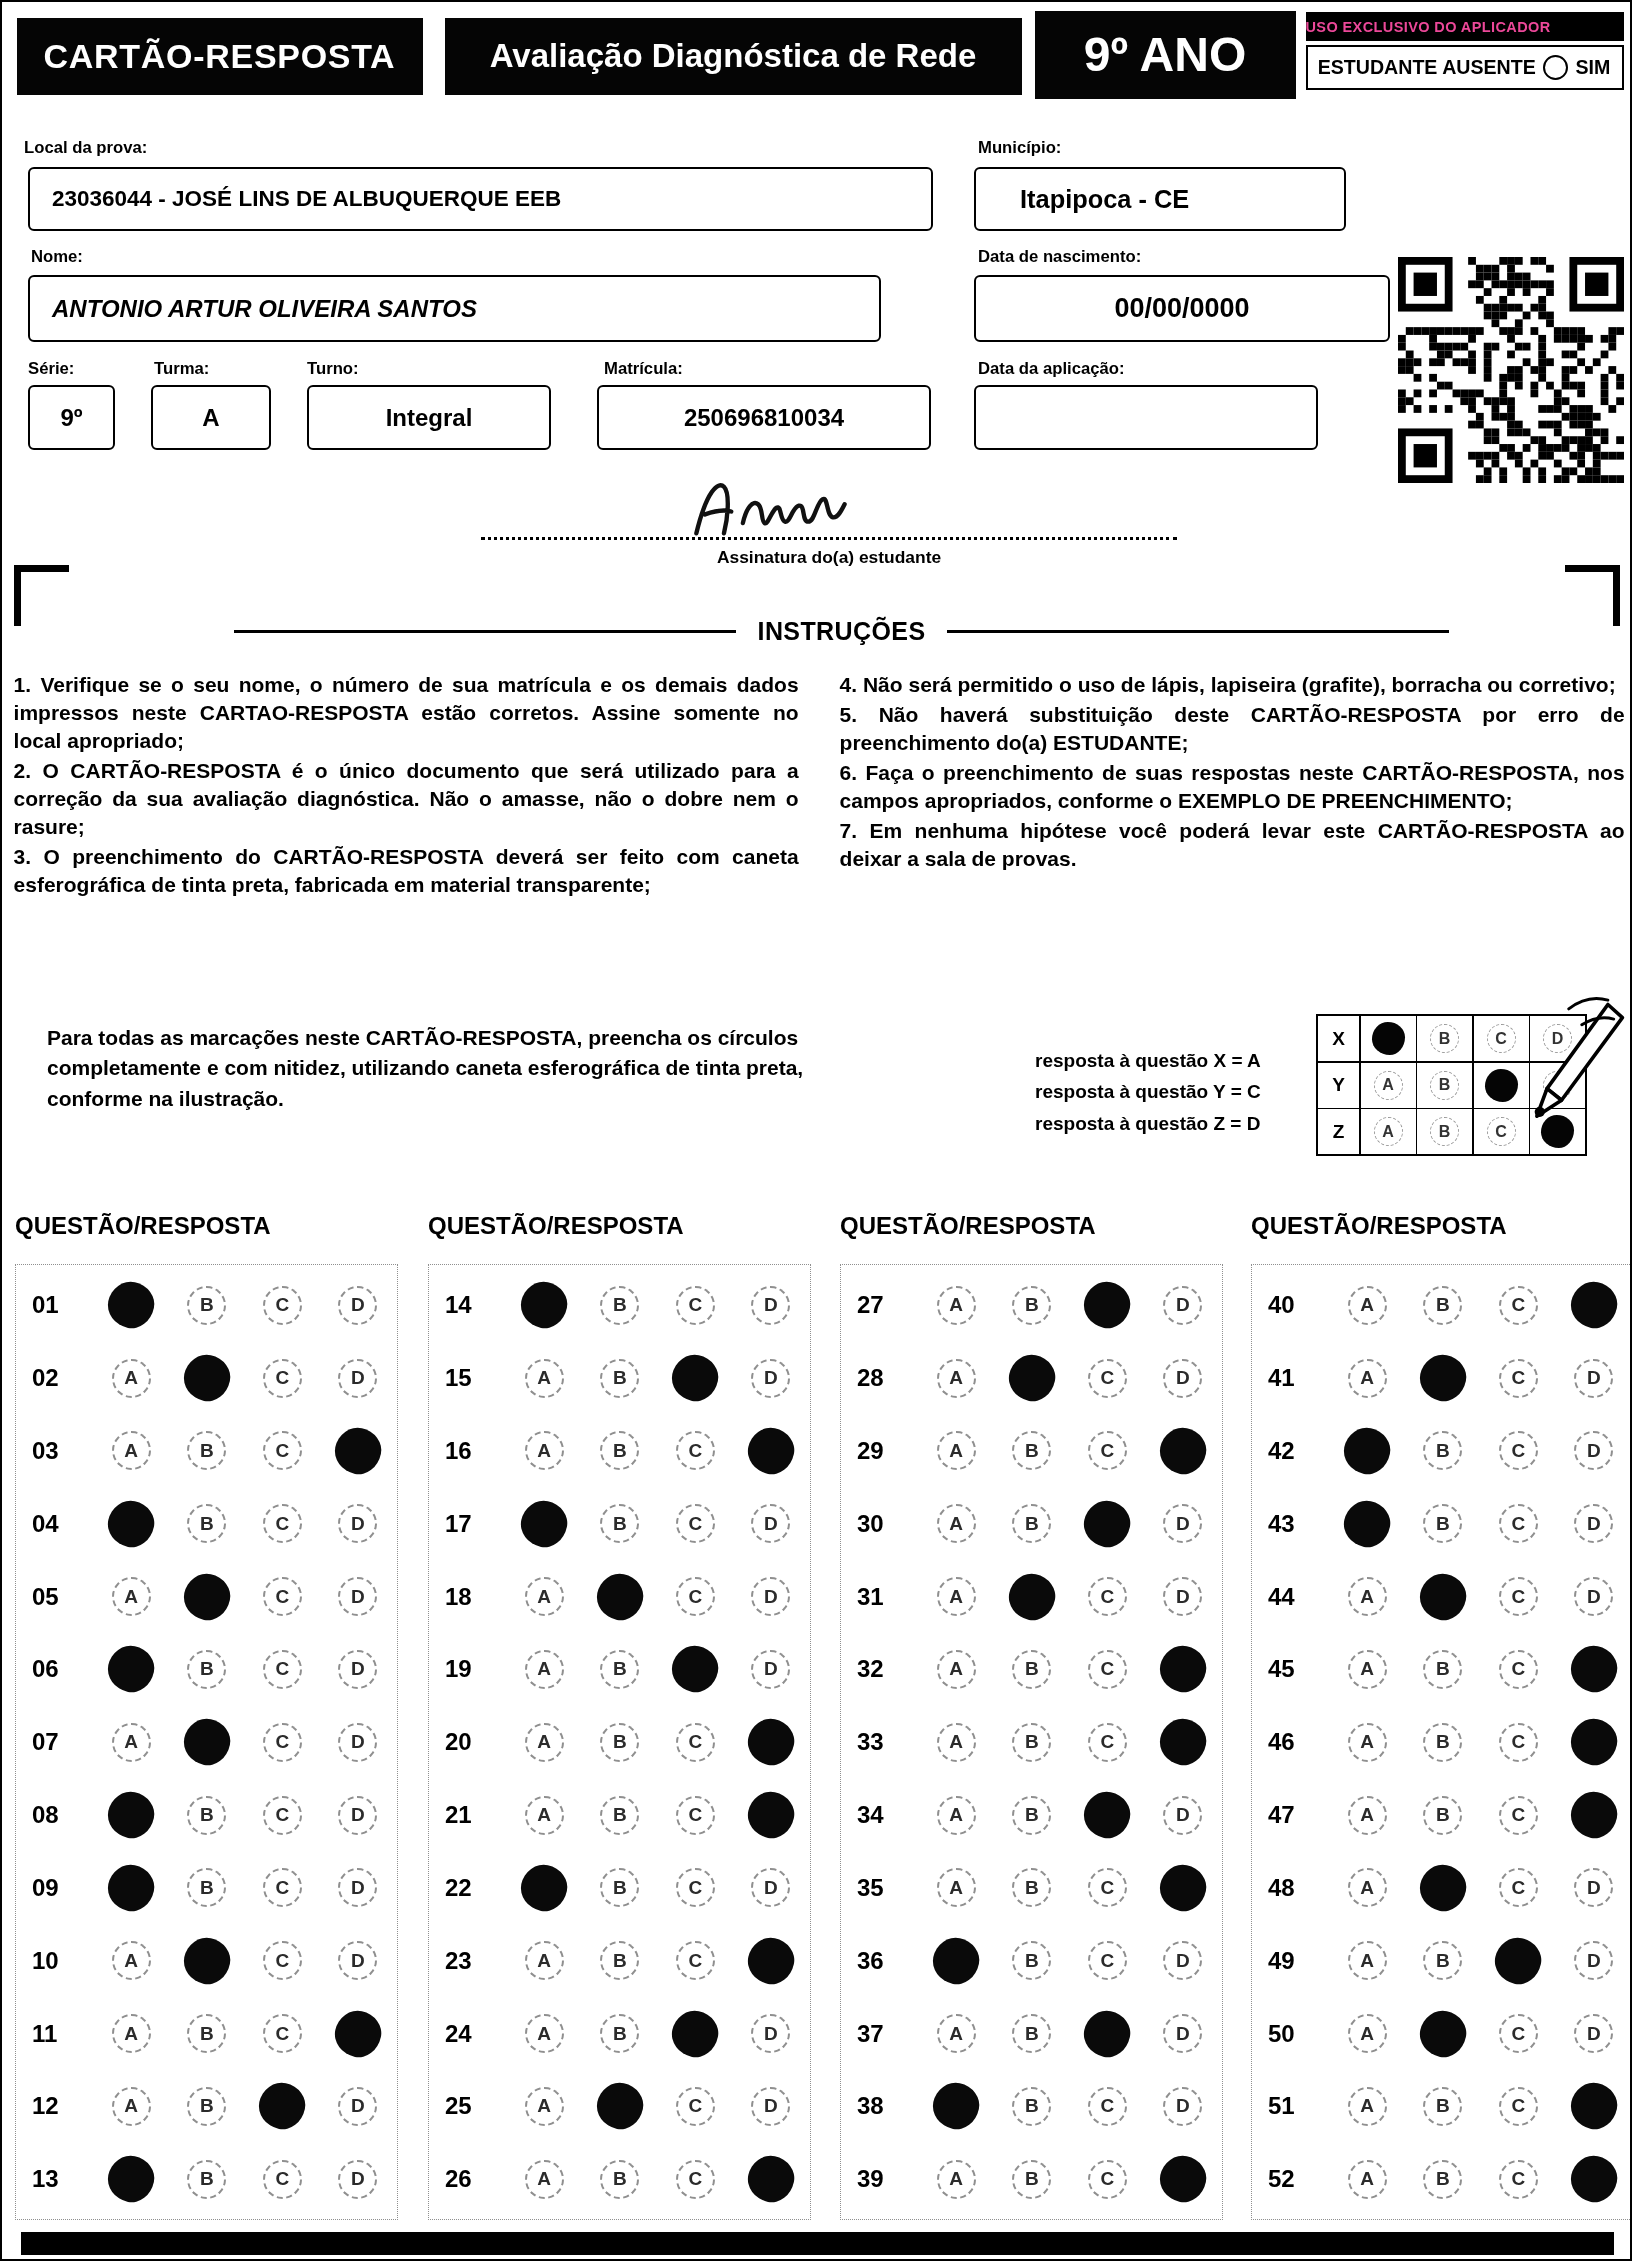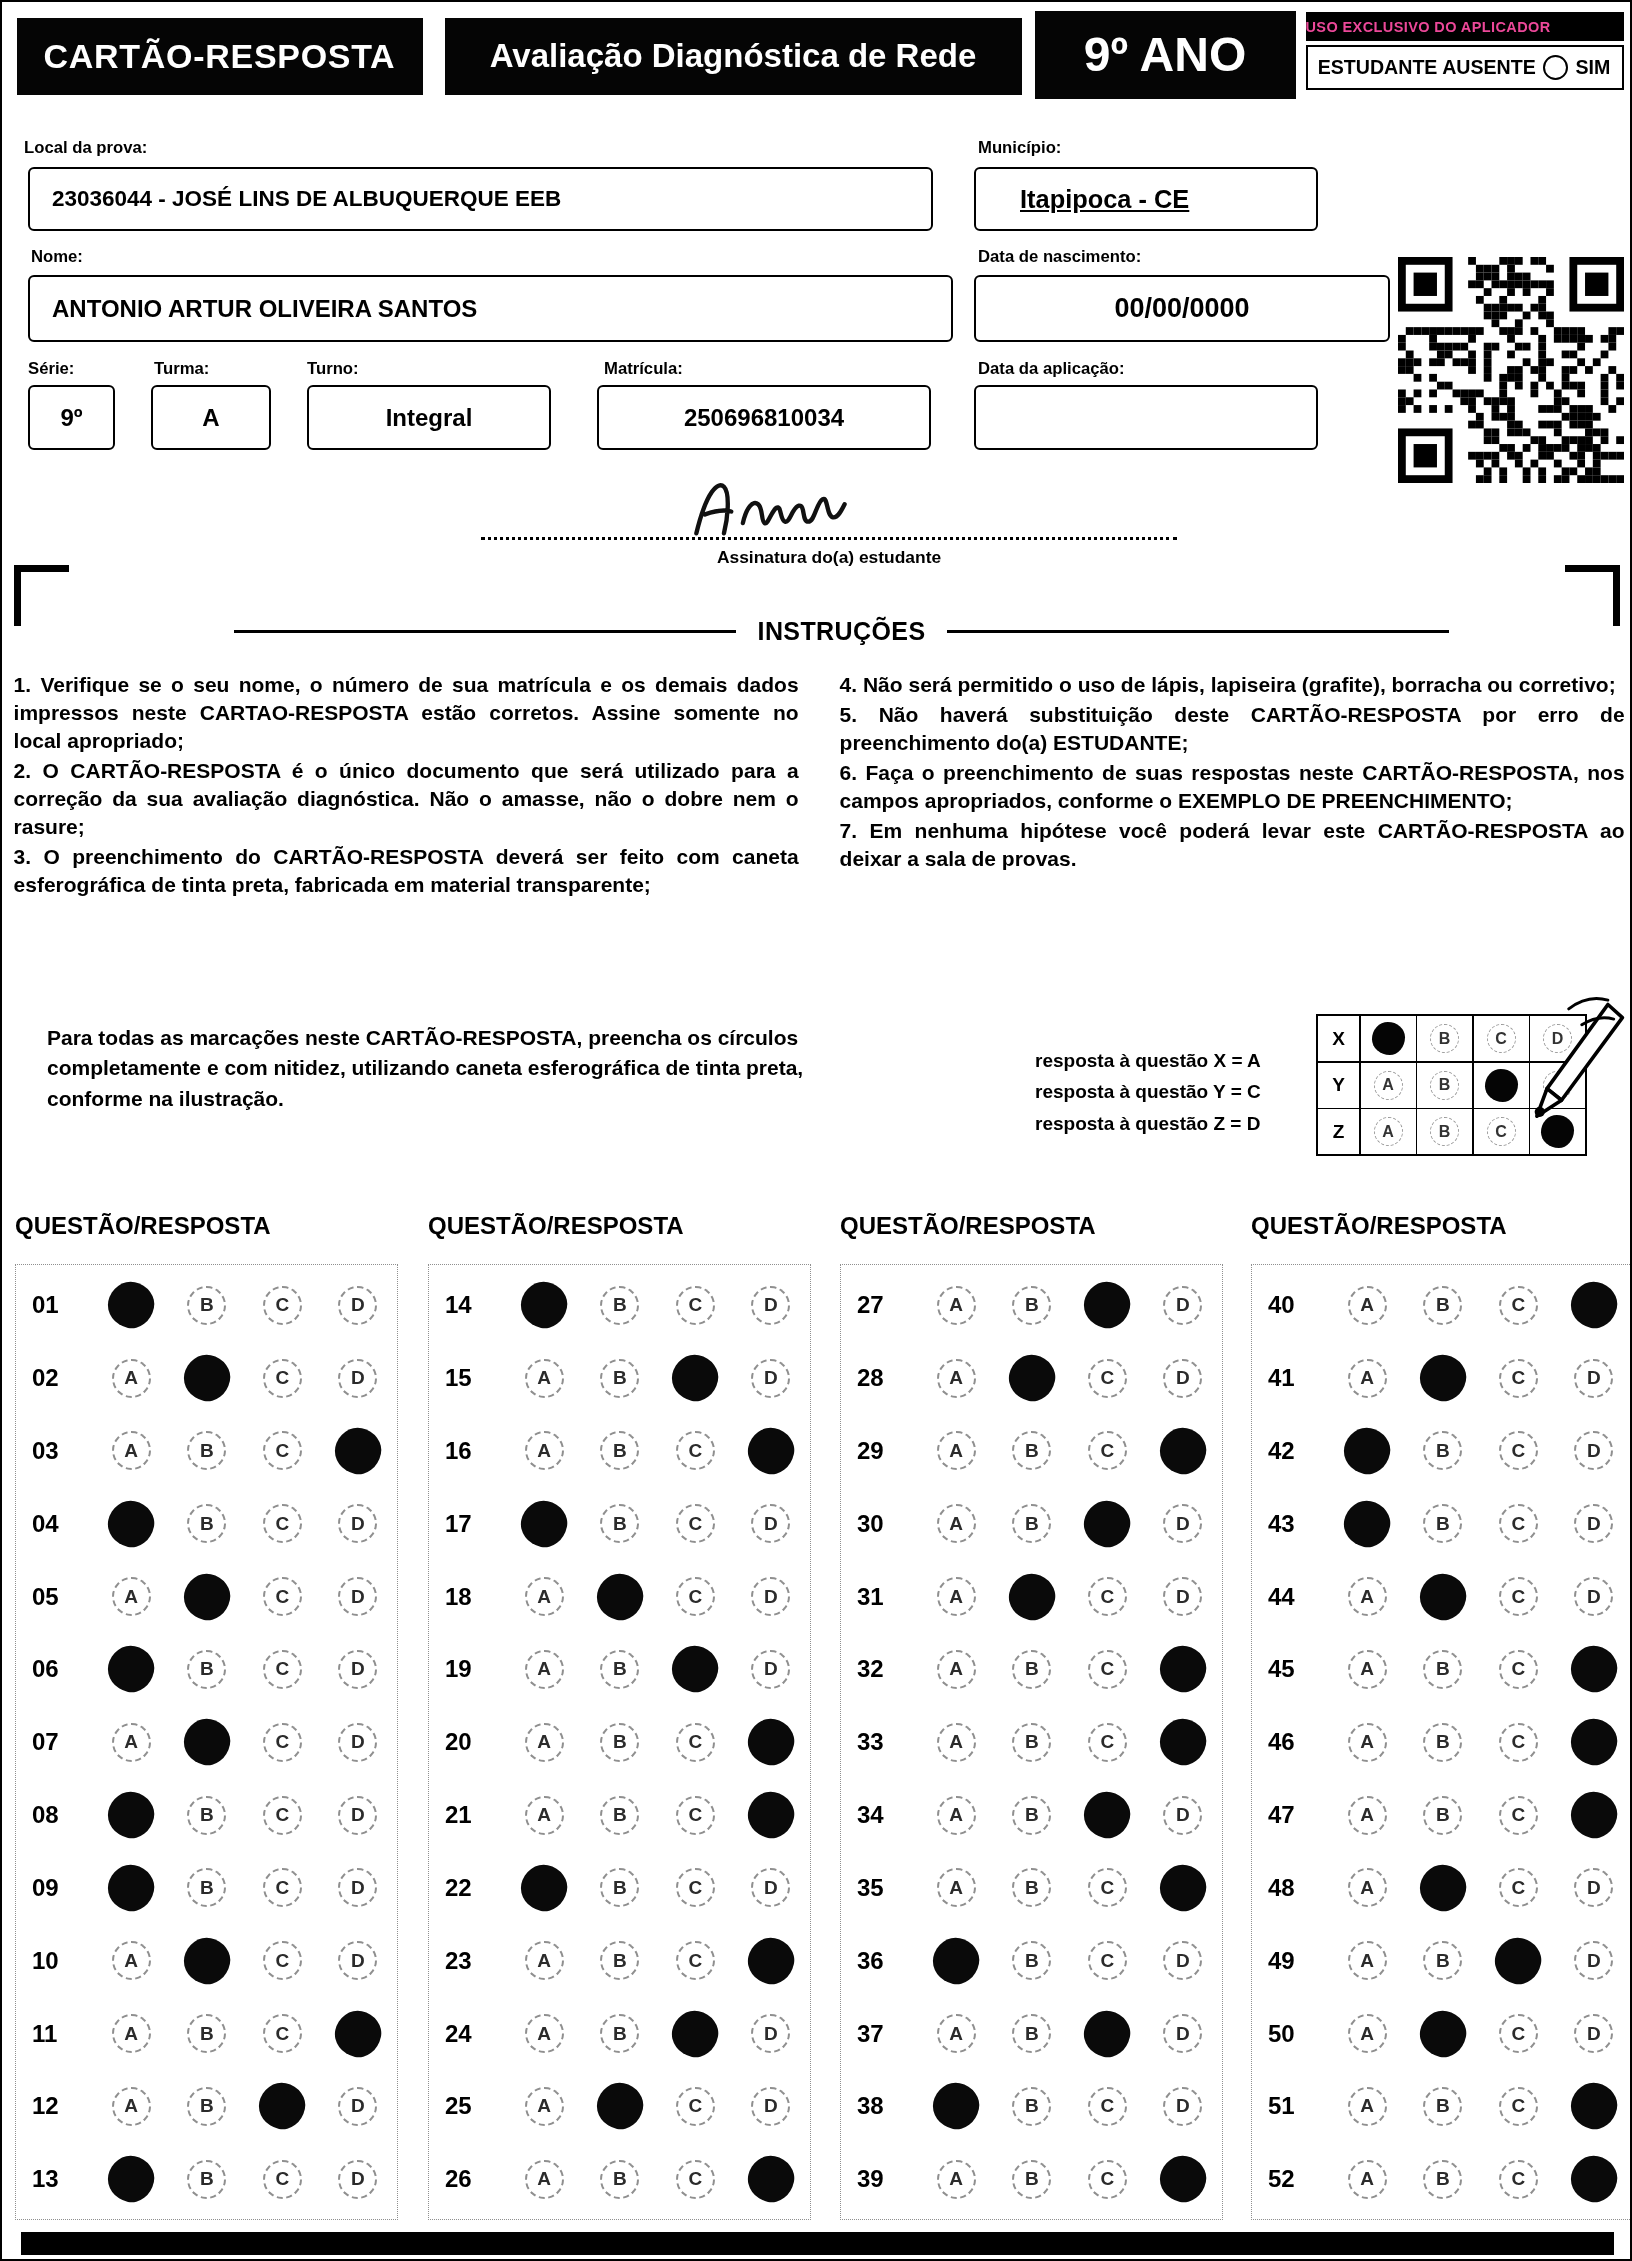--- a/index.html
+++ b/index.html
@@ -95,24 +95,24 @@
         <span>SIM</span>
       </div>
     </div>
   </div>
 
   <span class="field-label" style="left:22px; top:136px;">Local da prova:</span>
   <span class="free-value" style="left:226px; top:129px;">POLO URBANO</span>
   <div class="field-box pad-l" style="left:26px; top:165px; width:905px; height:64px; font-size:22.5px;">23036044 - JOSÉ LINS DE ALBUQUERQUE EEB</div>
 
   <span class="field-label" style="left:976px; top:136px;">Município:</span>
-  <div class="field-box" style="left:972px; top:165px; width:344px; height:64px; padding-left:44px; font-size:25.4px;text-decoration:underline;">Itapipoca - CE</div>
+  <div class="field-box" style="left:972px; top:165px; width:372px; height:64px; padding-left:44px; font-size:25.4px;">Itapipoca - CE</div>
 
   <span class="field-label" style="left:29px; top:245px;">Nome:</span>
-  <div class="field-box pad-l" style="left:26px; top:273px; width:925px; height:67px;">ANTONIO ARTUR OLIVEIRA SANTOS</div>
+  <div class="field-box pad-l" style="left:26px; top:273px; width:853px; height:67px;font-style:italic;">ANTONIO ARTUR OLIVEIRA SANTOS</div>
 
   <span class="field-label" style="left:976px; top:245px;">Data de nascimento:</span>
   <div class="field-box centered" style="left:972px; top:273px; width:416px; height:67px; font-size:27px;">00/00/0000</div>
 
   <div class="qr"><svg viewBox="0 0 290 290" width="100%" height="100%">
         <rect width="290" height="290" fill="#fff"></rect>
         <g fill="#000">
           <rect x="90" y="0" width="10" height="10"></rect>
           <rect x="130" y="0" width="10" height="10"></rect>
           <rect x="140" y="0" width="10" height="10"></rect>

